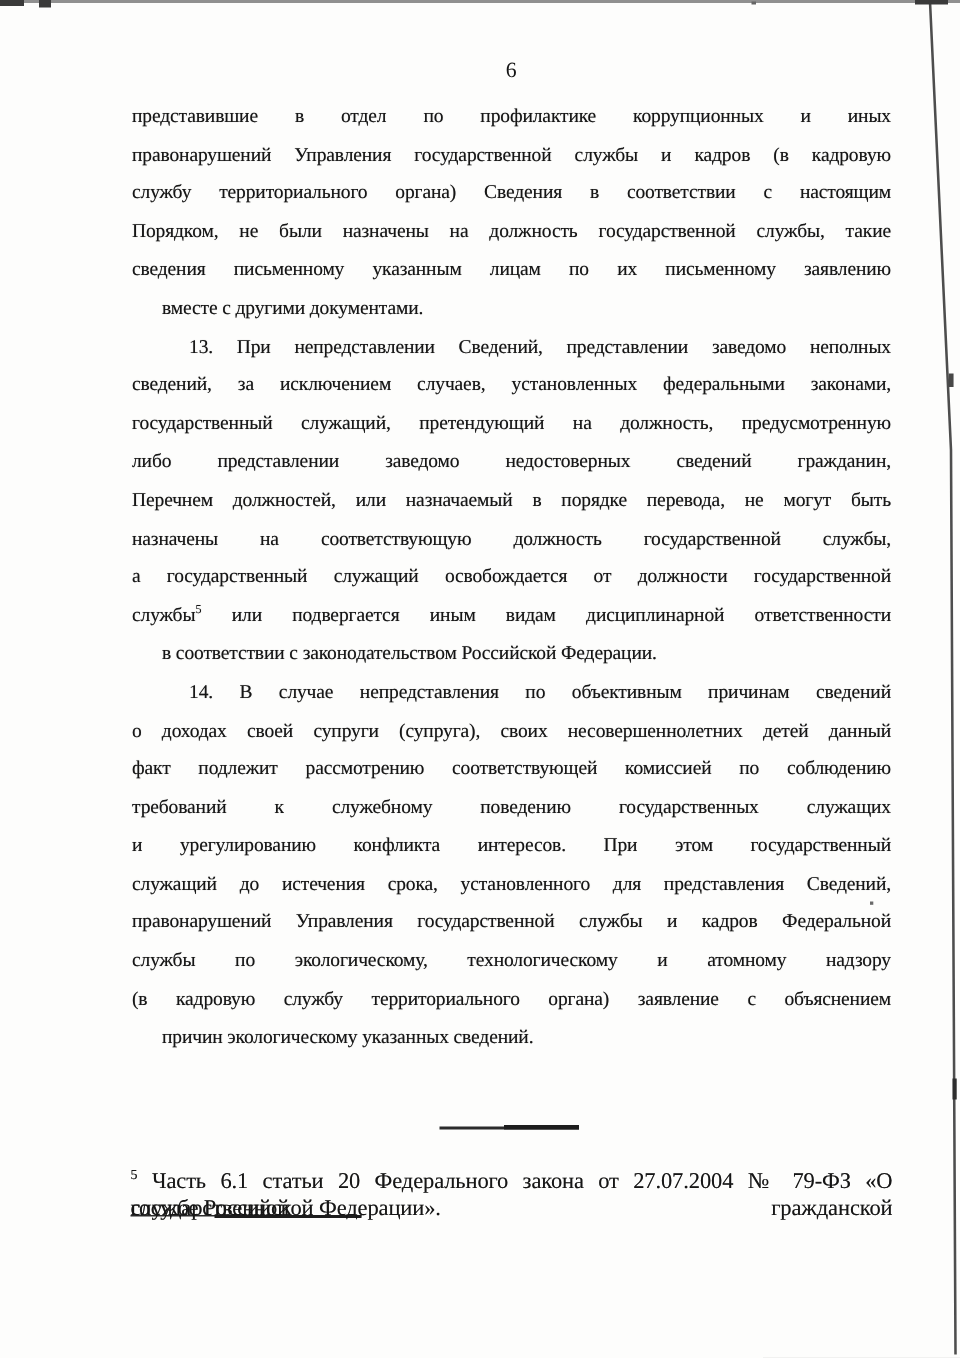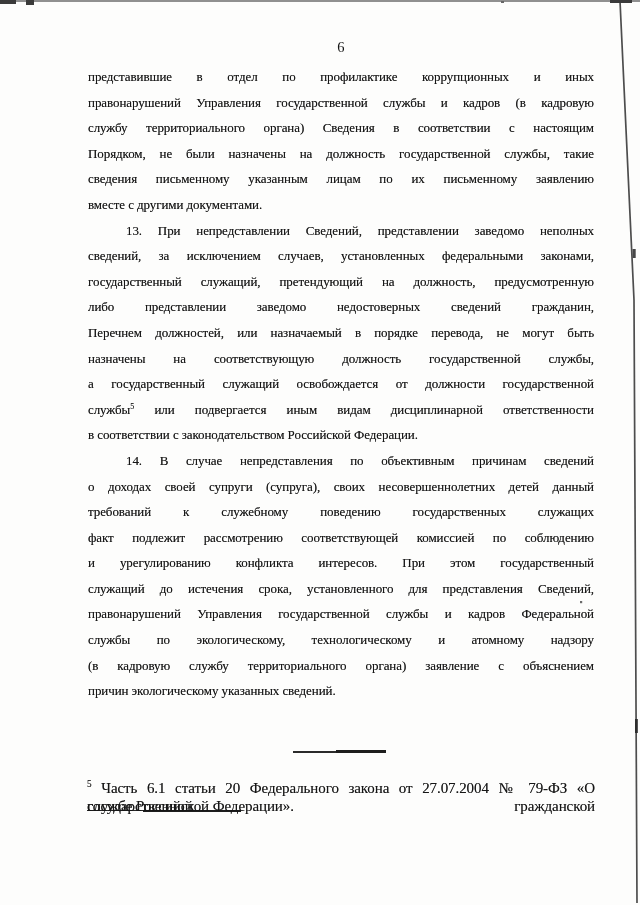--- a/index.html
+++ b/index.html
@@ -24,21 +24,21 @@
   .text-block{
     position:absolute;left:88px;top:64px;width:506px;
     font-size:13px;line-height:25.6px;letter-spacing:-0.08px;
     text-shadow:0 0 .45px rgba(20,20,20,.55);
   }
   .text-block .line{
     height:25.6px;overflow:visible;
     text-align:justify;text-align-last:justify;text-justify:inter-word;
     white-space:normal;
   }
-  .text-block .line.lastline{text-align:left;text-align-last:left;}
+  .text-block .line.lastline{text-align:left;text-align-last:left;margin-left:20px;}
   .text-block .line.indent{padding-left:38px;font-family:Liberation Serif, serif;}
   sup{font-size:.62em;line-height:0;vertical-align:super;letter-spacing:0;}
   
   .mid-separator{position:absolute;left:293px;top:751px;width:93px;height:1.6px;background:#2b2b2b;}
   .mid-separator .thick{position:absolute;right:0;top:-0.6px;width:50px;height:2.8px;background:#1d1d1d;}
   .footnote-rule{position:absolute;left:87px;top:810px;width:154px;height:1.4px;background:#2b2b2b;}
   .footnote-rule .thick{position:absolute;right:0;top:-0.5px;width:98px;height:2.6px;background:#1d1d1d;}
   
   .footnote-block{
     position:absolute;left:87px;top:779px;width:508px;
@@ -81,22 +81,22 @@
       <div class="line">сведений, за исключением случаев, установленных федеральными законами,</div>
       <div class="line">государственный служащий, претендующий на должность, предусмотренную</div>
       <div class="line">либо представлении заведомо недостоверных сведений гражданин,</div>
       <div class="line">Перечнем должностей, или назначаемый в порядке перевода, не могут быть</div>
       <div class="line">назначены на соответствующую должность государственной службы,</div>
       <div class="line">а государственный служащий освобождается от должности государственной</div>
       <div class="line">службы<sup>5</sup> или подвергается иным видам дисциплинарной ответственности</div>
       <div class="line lastline">в соответствии с законодательством Российской Федерации.</div>
       <div class="line indent">14.  В случае непредставления по объективным причинам сведений</div>
       <div class="line">о доходах своей супруги (супруга), своих несовершеннолетних детей данный</div>
+      <div class="line">факт подлежит рассмотрению соответствующей комиссией по соблюдению</div>
       <div class="line">требований к служебному поведению государственных служащих</div>
-      <div class="line">факт подлежит рассмотрению соответствующей комиссией по соблюдению</div>
       <div class="line">и урегулированию конфликта интересов. При этом государственный</div>
       <div class="line">служащий до истечения срока, установленного для представления Сведений,</div>
       <div class="line">правонарушений Управления государственной службы и кадров Федеральной</div>
       <div class="line">службы по экологическому, технологическому и атомному надзору</div>
       <div class="line">(в кадровую службу территориального органа) заявление с объяснением</div>
       <div class="line lastline">причин экологическому указанных сведений.</div>
     </div>
 
   <div class="mid-separator">
       <span class="thick"></span>

